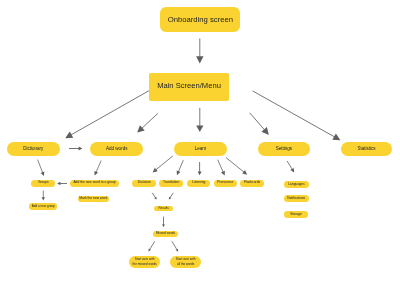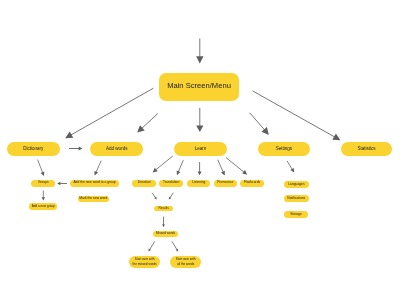--- a/index.html
+++ b/index.html
@@ -98,21 +98,24 @@
       <line x1="154.8" y1="241.3" x2="149.5611013777378" y2="249.73135247020326" stroke="#5e5e5e" stroke-width="0.8"></line>
       <polygon points="148.4,251.6 148.77356457678638,248.5356159661409 150.9819662029098,249.90782668528558" fill="#5e5e5e"></polygon>
     </g>
   <g class="arrow">
       <line x1="171.9" y1="241.3" x2="177.06013723838367" y2="249.81832179034765" stroke="#5e5e5e" stroke-width="0.8"></line>
       <polygon points="178.2,251.7 175.63736481587557,249.97869209230666 177.8611663363738,248.631581555851" fill="#5e5e5e"></polygon>
     </g>
 </svg>
 
 <div id="nodes">
-  <div class="node" style="left: 159px; top: 73.2px; width: 80px; height: 27.4px; border-radius: 7px; font-size: 7.6px; background: rgb(250, 211, 48); color: rgb(34, 34, 34);">
+  <div class="node" style="left: 160.3px; top: 6.6px; width: 80.2px; height: 25.6px; border-radius: 6px; font-size: 7.7px; background: rgb(250, 211, 48); color: rgb(34, 34, 34);">
+    <span class="node-label">Onboarding screen</span>
+  </div>
+  <div class="node" style="left: 149px; top: 73.2px; width: 80px; height: 27.4px; border-radius: 2px; font-size: 7.6px; background: rgb(250, 211, 48); color: rgb(34, 34, 34);">
     <span class="node-label">Main Screen/Menu</span>
   </div>
   <div class="node" style="left: 7px; top: 142px; width: 52.5px; height: 13.6px; border-radius: 6.9px; font-size: 4.55px; background: rgb(250, 211, 48); color: rgb(34, 34, 34);">
     <span class="node-label">Dictionary</span>
   </div>
   <div class="node" style="left: 90.2px; top: 142px; width: 53.1px; height: 13.6px; border-radius: 6.9px; font-size: 4.55px; background: rgb(250, 211, 48); color: rgb(34, 34, 34);">
     <span class="node-label">Add words</span>
   </div>
   <div class="node" style="left: 173.8px; top: 142px; width: 53.3px; height: 13.6px; border-radius: 6.9px; font-size: 4.55px; background: rgb(250, 211, 48); color: rgb(34, 34, 34);">
     <span class="node-label">Learn</span>

